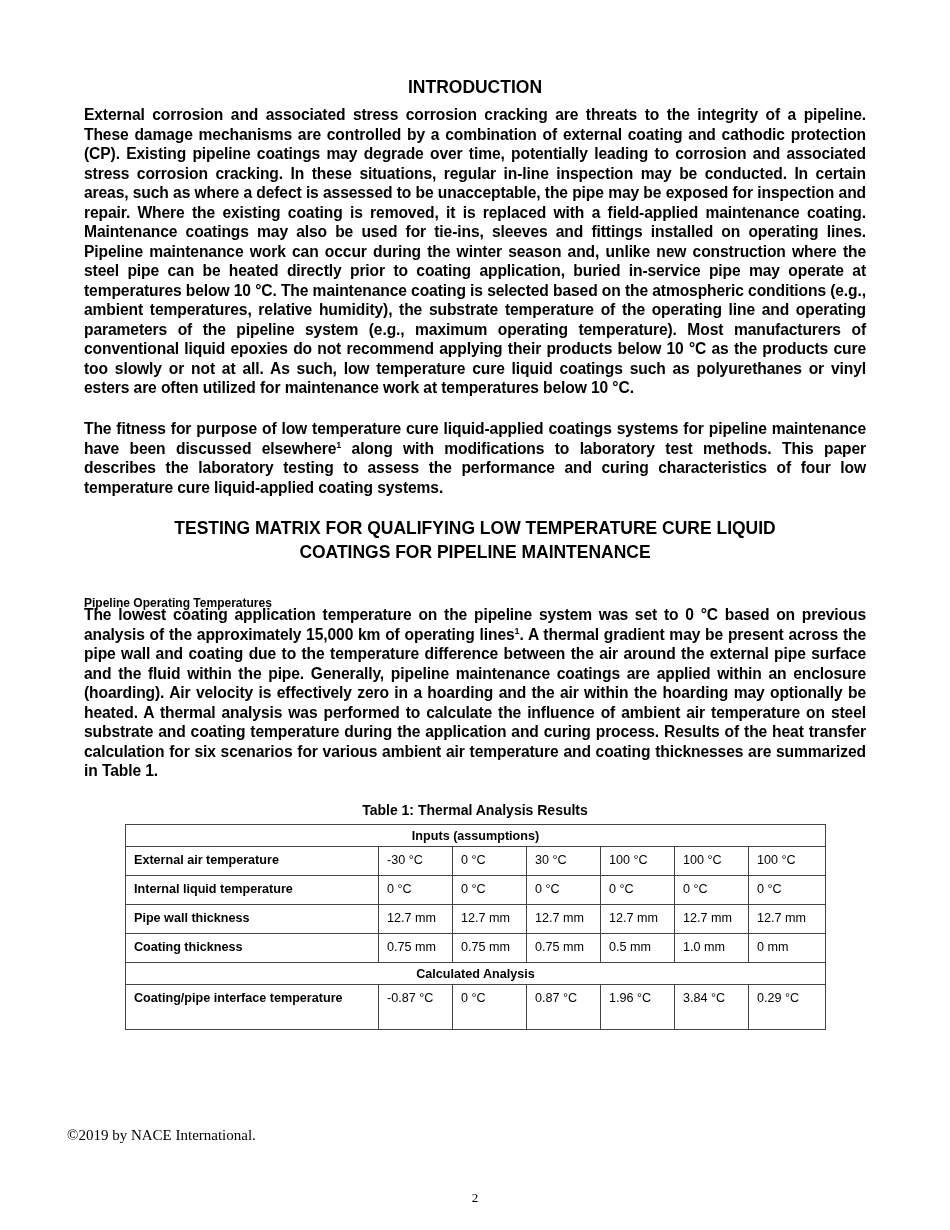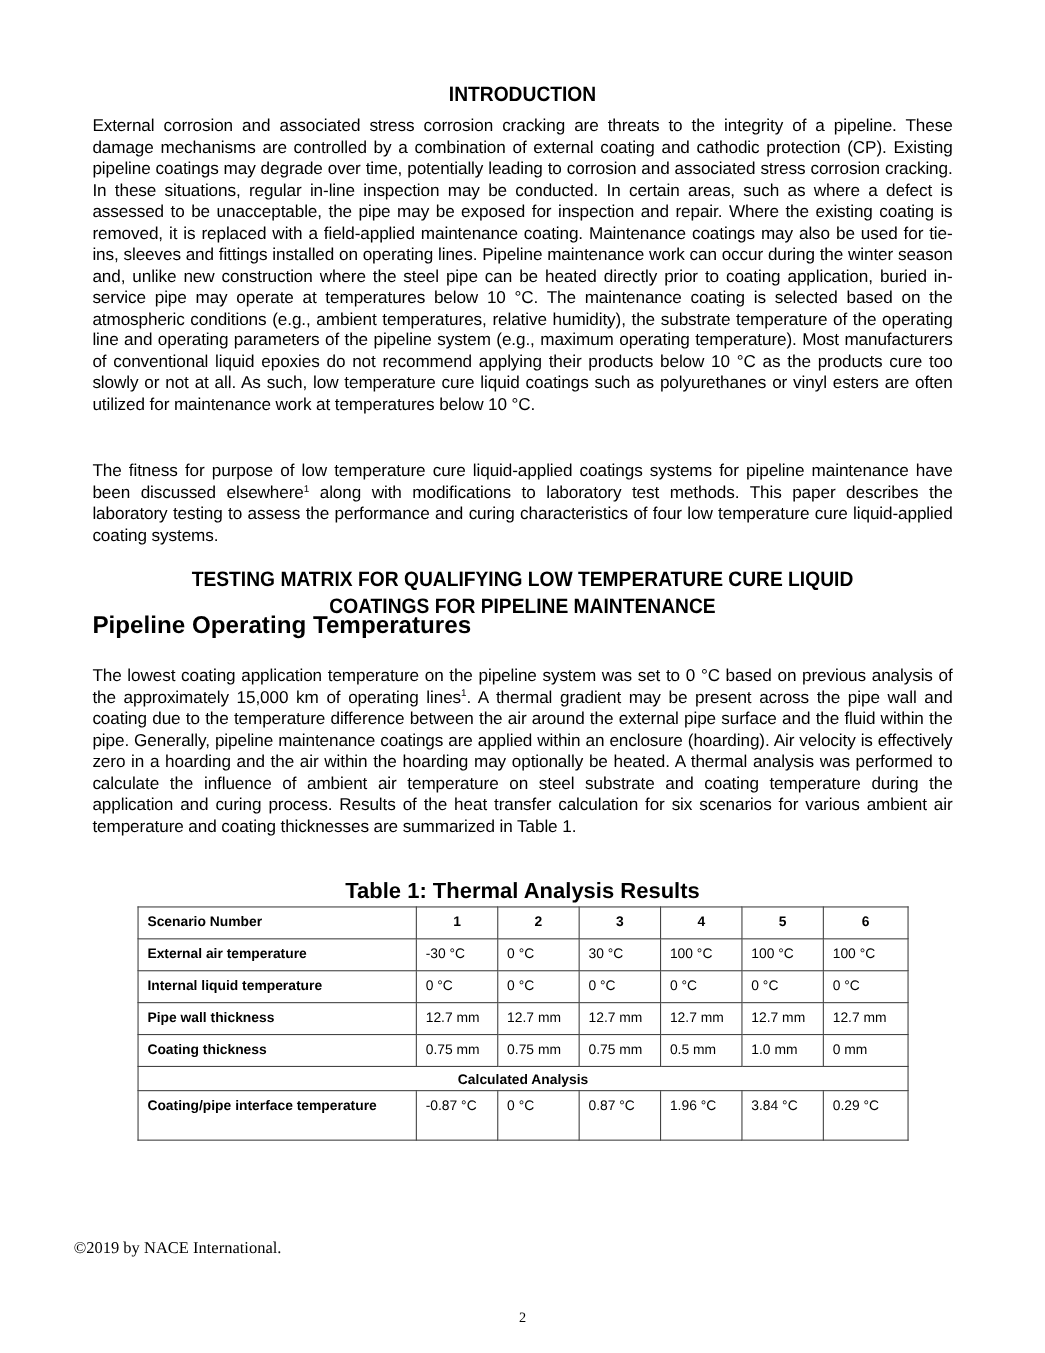--- a/index.html
+++ b/index.html
@@ -6,30 +6,30 @@
   body { width: 950px; height: 1230px; position: relative; overflow: hidden; color: #000; }
   .page { position: absolute; left: 0; top: 0; width: 950px; height: 1230px; }
   .heading {
     position: absolute; left: 84px; width: 782px; text-align: center;
     font-family: "Liberation Sans", sans-serif; font-weight: bold; font-size: 19px;
     line-height: 24px; transform: scaleX(0.92); transform-origin: center;
   }
   .para {
     position: absolute; left: 84px; width: 782px;
     font-family: "Liberation Sans", sans-serif; font-size: 15.6px; line-height: 19.5px;
-    text-align: justify; text-align-last: left; letter-spacing: -0.1px;
+    text-align: justify; text-align-last: left; letter-spacing: -0.1px; font-weight: bold;
   }
   .para sup { font-size: 9px; line-height: 0; vertical-align: 6px; }
   .subheading {
-    position: absolute; left: 84px; top: 558px;
-    font-family: "Liberation Sans", sans-serif; font-weight: bold; font-size: 22px; line-height: 19px;
+    position: absolute; left: 84px; top: 594px;
+    font-family: "Liberation Sans", sans-serif; font-weight: bold; font-size: 12px; line-height: 19px;
   }
   .table-caption {
     position: absolute; left: 125px; width: 700px; top: 801px; text-align: center;
-    font-family: "Liberation Sans", sans-serif; font-weight: bold; font-size: 20px; line-height: 18px;
+    font-family: "Liberation Sans", sans-serif; font-weight: bold; font-size: 14px; line-height: 18px;
   }
   table.thermal {
     position: absolute; left: 125px; top: 824px; width: 700px;
     border-collapse: collapse; table-layout: fixed;
     font-family: "Liberation Sans", sans-serif; font-size: 12.6px; color: #000;
   }
   table.thermal td {
     border: 1px solid #444; padding: 3px 8px; vertical-align: top; line-height: 16px;
   }
   table.thermal td.section { text-align: center; font-weight: bold; padding: 3px 8px 2px; }
@@ -73,28 +73,22 @@
     <colgroup>
       <col style="width:253px">
       <col style="width:74px">
         <col style="width:74px">
         <col style="width:74px">
       <col style="width:74px">
         <col style="width:74px">
         <col style="width:77px">
     </colgroup>
     <tbody>
-    <tr class="h-row">
-      <td class="label">Scenario Number</td>
-      <td class="num-head">1</td>
-      <td class="num-head">2</td>
-      <td class="num-head">3</td>
-      <td class="num-head">4</td>
-      <td class="num-head">5</td>
-      <td class="num-head">6</td>
+        <tr class="h-sec">
+      <td class="section" colspan="7">Inputs (assumptions)</td>
     </tr>
     <tr class="h-row">
       <td class="label">External air temperature</td>
       <td>-30 °C</td>
       <td>0 °C</td>
       <td>30 °C</td>
       <td>100 °C</td>
       <td>100 °C</td>
       <td>100 °C</td>
     </tr>

